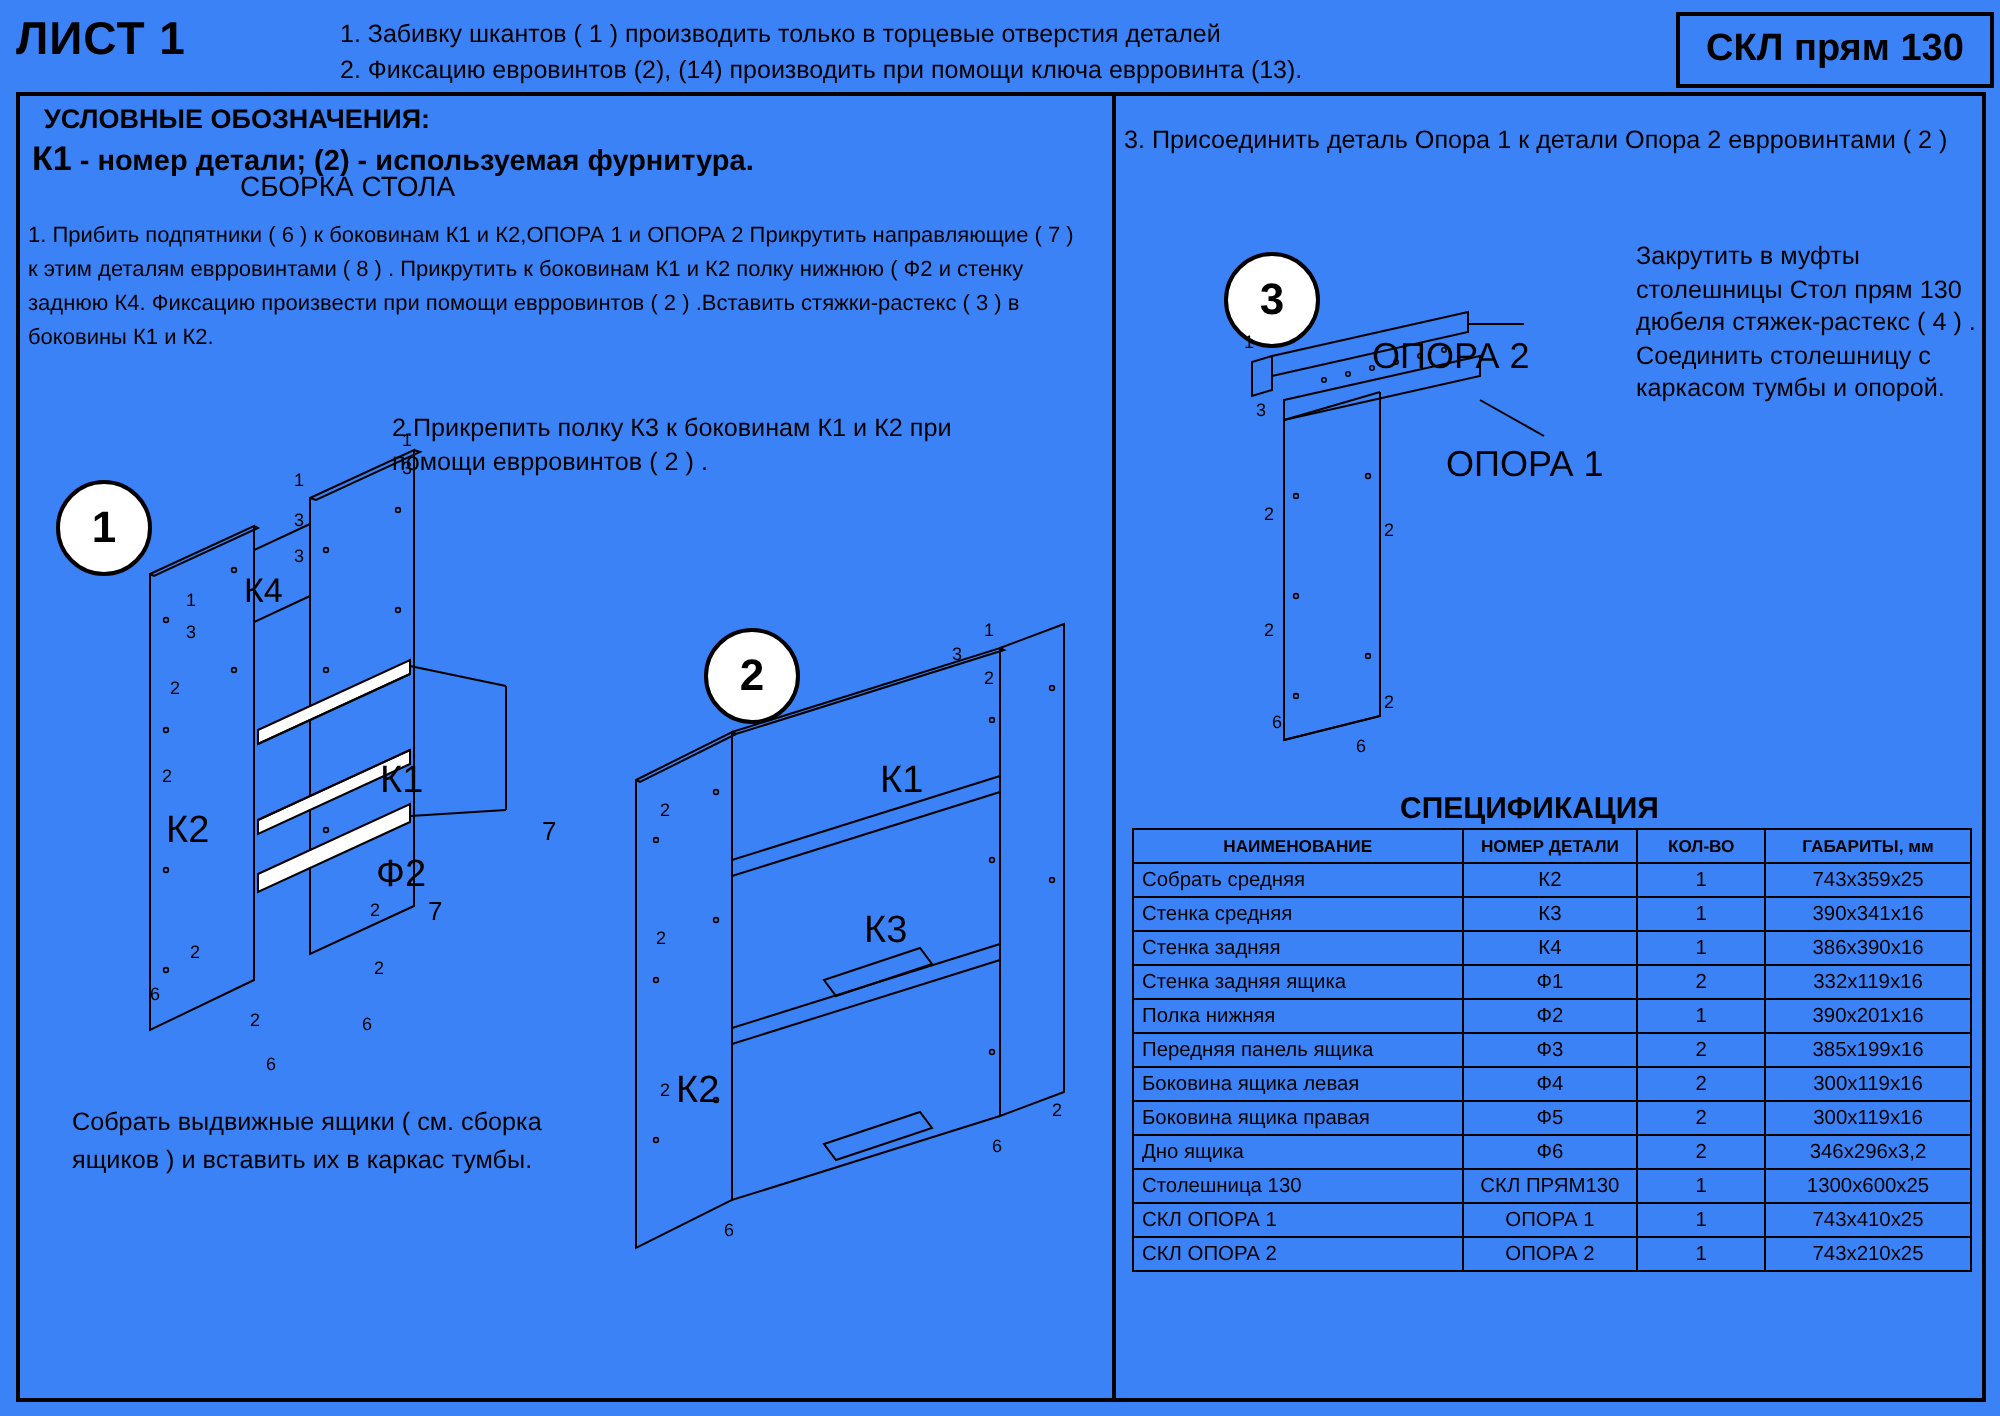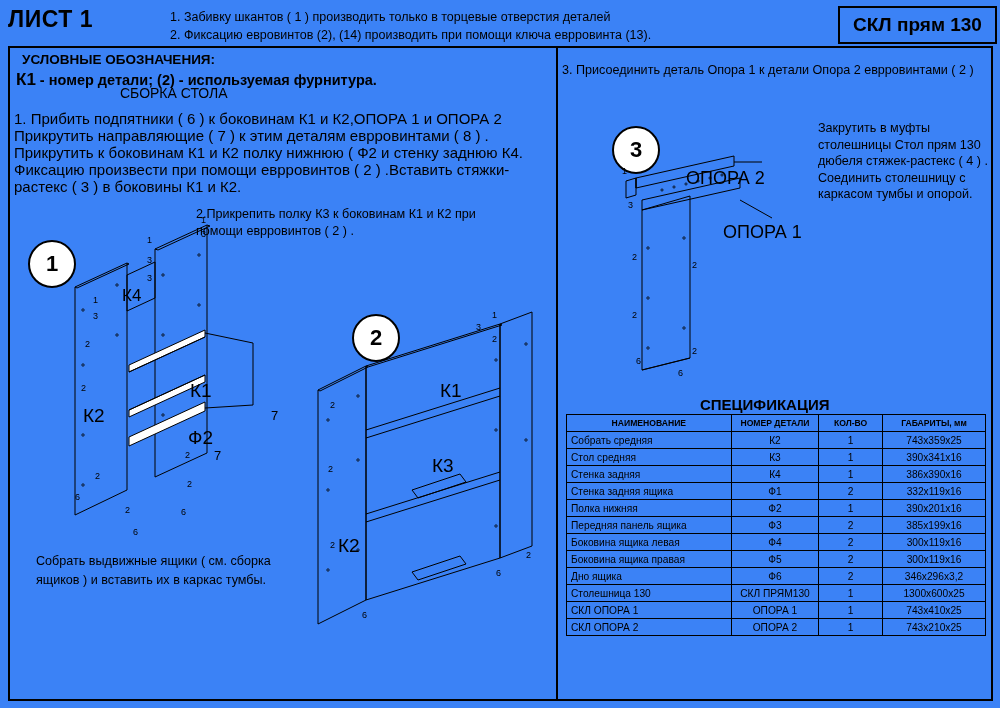--- a/index.html
+++ b/index.html
@@ -64,21 +64,21 @@
     font-size: 14.5px; font-weight: bold;
   }
   #legend-line .k1 { font-size: 17px; }
   #assembly-title {
     left: 120px; top: 85px;
     font-size: 14px; font-weight: normal;
   }
   #step1-text {
     left: 14px; top: 110px;
     width: 530px;
-    font-size: 15px;
+    font-size: 11px;
     line-height: 17px;
   }
   #step2-text {
     left: 196px; top: 206px;
     width: 330px;
     font-size: 12.6px;
     line-height: 17px;
   }
   #bottom-note {
     left: 36px; top: 552px;
@@ -356,21 +356,21 @@
       </tr>
     </thead>
     <tbody id="spec-body">
         <tr>
           <td class="name">Собрать средняя</td>
           <td class="code">К2</td>
           <td class="qty">1</td>
           <td class="dim">743х359х25</td>
         </tr>
         <tr>
-          <td class="name">Стол  средняя</td>
+          <td class="name">Стенка  средняя</td>
           <td class="code">К3</td>
           <td class="qty">1</td>
           <td class="dim">390х341х16</td>
         </tr>
         <tr>
           <td class="name">Стенка задняя</td>
           <td class="code">К4</td>
           <td class="qty">1</td>
           <td class="dim">386х390х16</td>
         </tr>

